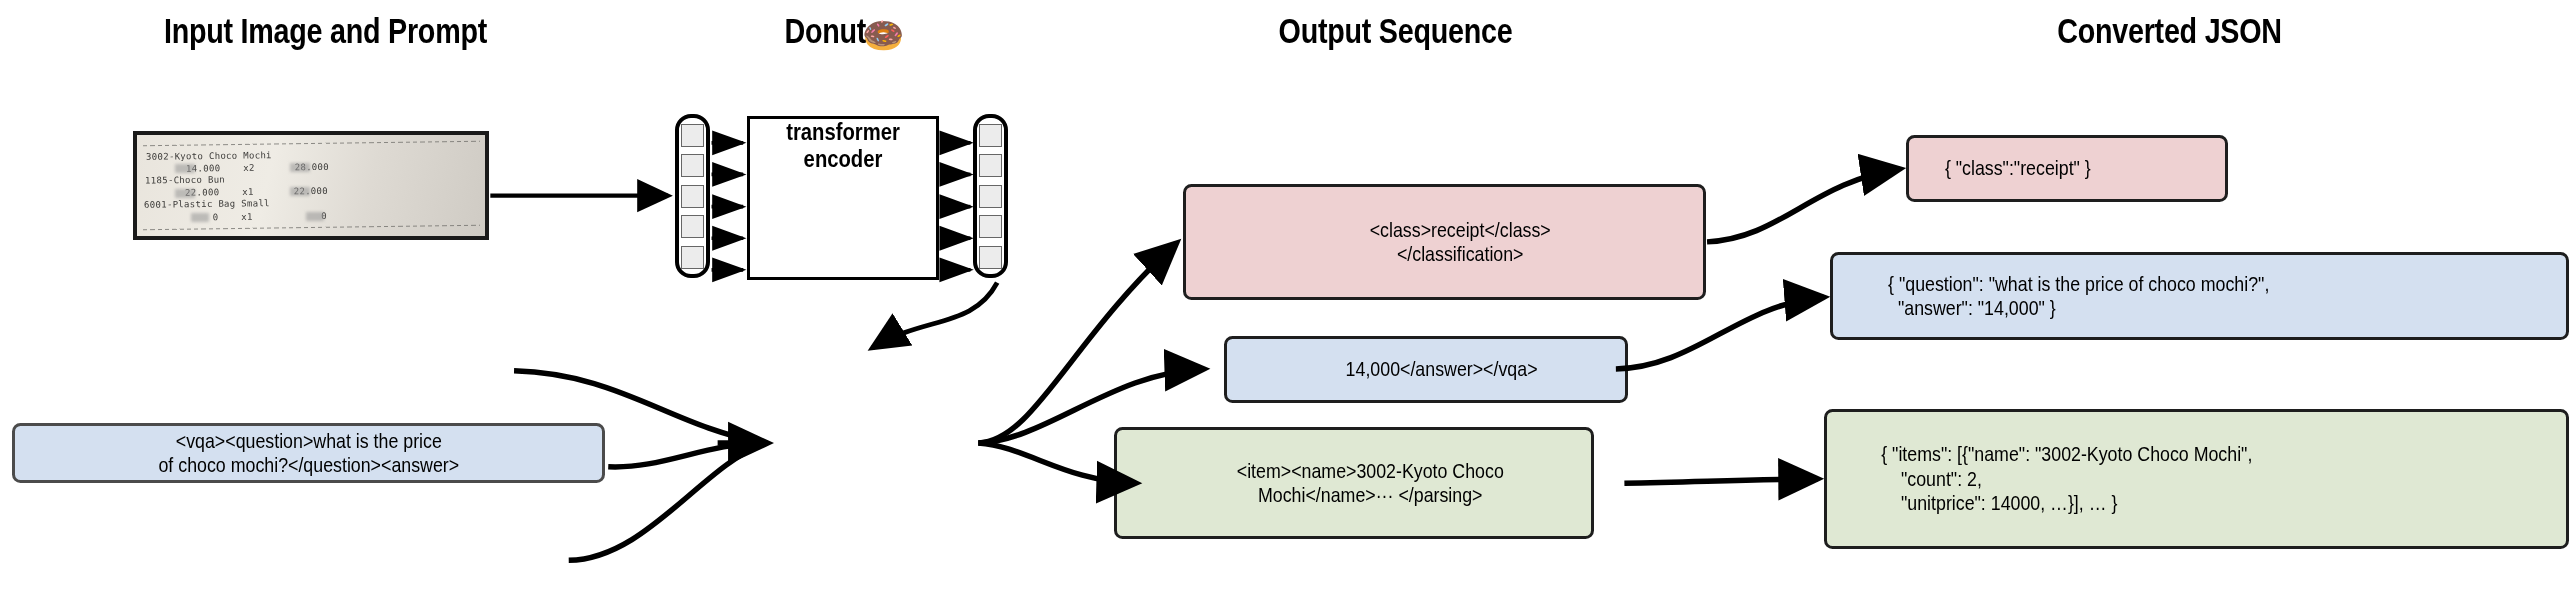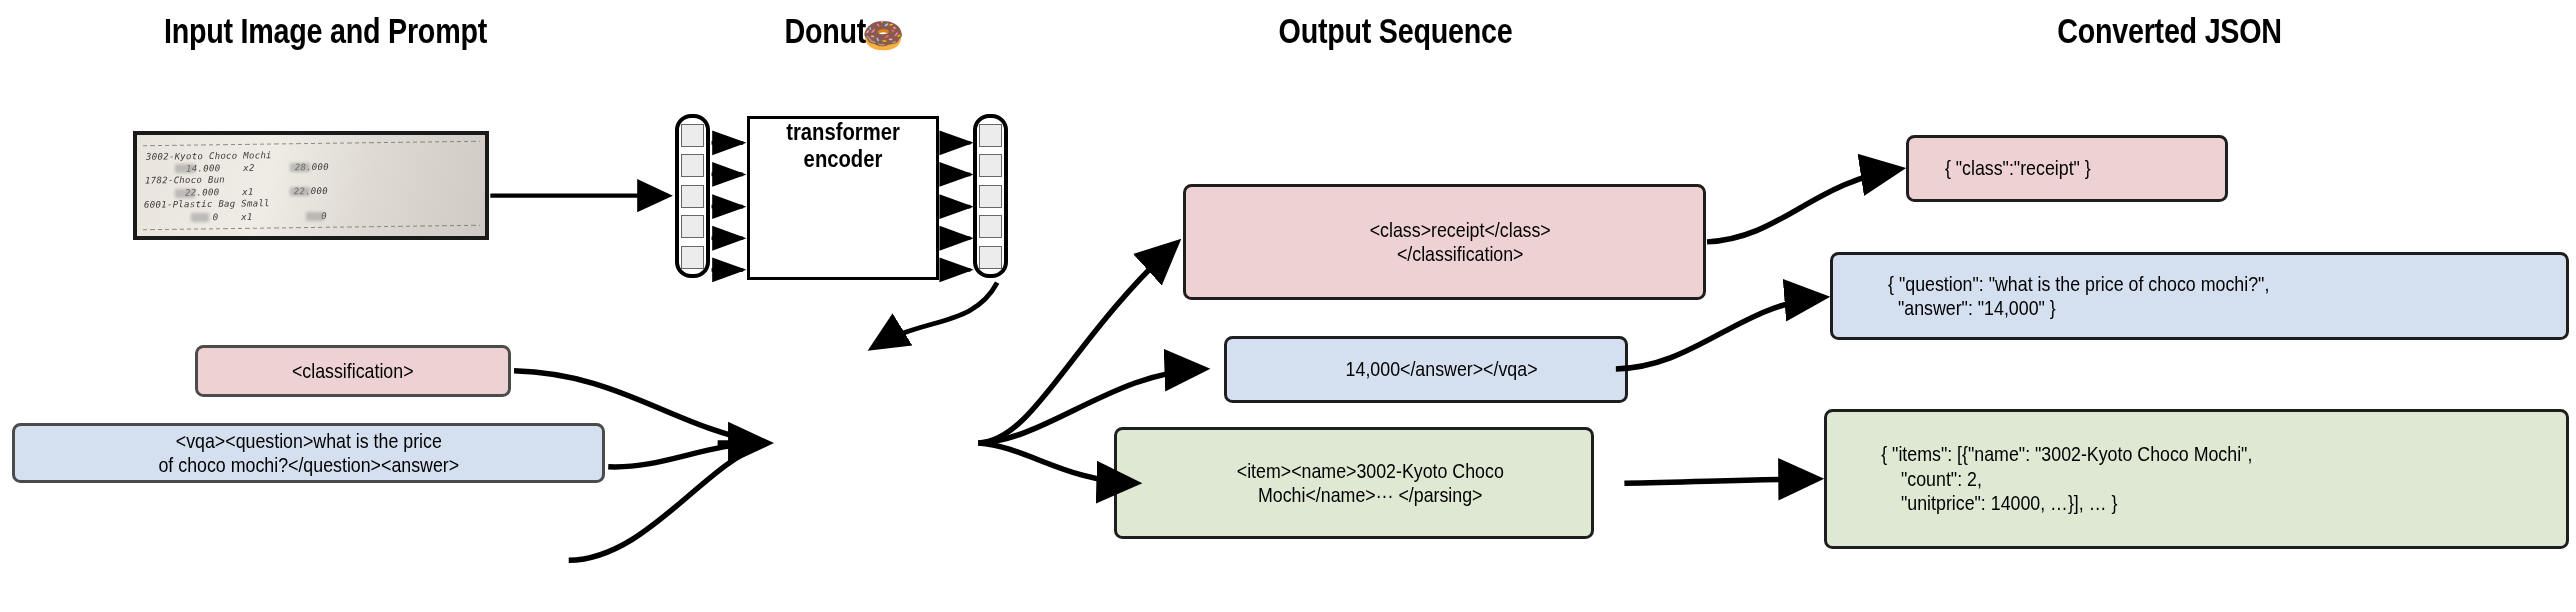--- a/index.html
+++ b/index.html
@@ -9,21 +9,21 @@
   .hdr{position:absolute;font-weight:bold;font-size:35px;letter-spacing:-0.3px;
        white-space:nowrap;transform:scaleX(0.82);transform-origin:center center;}
   #hdr-input{left:0;top:11px;width:651px;text-align:center;}
   #hdr-donut{left:657px;top:11px;width:371px;text-align:center;}
   #hdr-output{left:1034px;top:11px;width:723px;text-align:center;}
   #hdr-json{left:1763px;top:11px;width:813px;text-align:center;}
   .donut-emoji{display:inline-block;transform:scaleX(1.22);font-size:34px;vertical-align:-3.6px;}
 
   
   #receipt{position:absolute;left:133px;top:131px;width:356px;height:109px;
-           background:#1a1a1a;padding:3.6px;box-sizing:border-box;font-style:italic;}
+           background:#1a1a1a;padding:3.6px;box-sizing:border-box;}
   .rcp-inner{width:100%;height:100%;box-sizing:border-box;position:relative;
       background:linear-gradient(103deg,#e9e5dd 0%,#efece5 38%,#dedad3 66%,#cfcbc4 100%);
       overflow:hidden;}
   .rcp-txt{position:absolute;font-family:"DejaVu Sans Mono",monospace;
       font-size:9px;color:#3b3a38;white-space:pre;transform:rotate(-0.7deg);
       letter-spacing:0.3px;}
   .rcp-dash{position:absolute;left:6px;right:6px;height:1.2px;
       background:repeating-linear-gradient(90deg,#6b6a66 0 4.3px,transparent 4.3px 7.3px);
       transform:rotate(-0.8deg);opacity:.75;}
   .blur{position:absolute;background:rgba(150,150,150,.55);filter:blur(1.8px);border-radius:1.2px;}
@@ -62,21 +62,21 @@
   <div class="hdr" id="hdr-input">Input Image and Prompt</div>
   <div class="hdr" id="hdr-donut"><span>Donut</span><span class="donut-emoji">🍩</span></div>
   <div class="hdr" id="hdr-output">Output Sequence</div>
   <div class="hdr" id="hdr-json">Converted JSON</div>
 
   <div id="receipt">
     <div class="rcp-inner">
       <div class="rcp-dash" style="top:8.5px"></div>
       <div class="rcp-txt" style="left:9.7px;top:16px">3002-Kyoto Choco Mochi</div>
       <div class="rcp-txt" style="left:9.7px;top:28px">       14.000    x2       28.000</div>
-      <div class="rcp-txt" style="left:8.5px;top:40px">1782-Choco Bun</div>
+      <div class="rcp-txt" style="left:8.5px;top:40px">1185-Choco Bun</div>
       <div class="rcp-txt" style="left:8.5px;top:52px">       22.000    x1       22.000</div>
       <div class="rcp-txt" style="left:7.3px;top:64px">6001-Plastic Bag Small</div>
       <div class="rcp-txt" style="left:7.3px;top:77px">            0    x1            0</div>
       <div class="blur" style="left:38px;top:29px;width:20.7px;height:9.7px"></div>
       <div class="blur" style="left:38px;top:54px;width:20.7px;height:9.7px"></div>
       <div class="blur" style="left:54px;top:78px;width:18px;height:9.7px"></div>
       <div class="blur" style="left:153px;top:28px;width:20.7px;height:9.7px"></div>
       <div class="blur" style="left:153px;top:52px;width:20.7px;height:9.7px"></div>
       <div class="blur" style="left:169px;top:77px;width:18px;height:9.7px"></div>
       <div class="rcp-dash" style="top:92px"></div>
@@ -96,23 +96,20 @@
     </div>
   <div class="stack" id="stack-out" style="left:973px;top:114px;width:35px;height:164px">
       <div class="tok"></div>
       <div class="tok"></div>
       <div class="tok"></div>
       <div class="tok"></div>
       <div class="tok"></div>
     </div>
 
 
-  <div class="rbox pink" style="left:195px;top:345px;width:316px;height:52px">
-      <span>&lt;classification&gt;</span>
-    </div>
   <div class="rbox blue" style="left:12px;top:423px;width:593px;height:60px">
       <span>&lt;vqa&gt;&lt;question&gt;what is the price
 of choco mochi?&lt;/question&gt;&lt;answer&gt;</span>
     </div>
 
   <div class="rbox pink dark" style="left:1183px;top:184px;width:523px;height:116px">
       <span>&lt;class&gt;receipt&lt;/class&gt;
 &lt;/classification&gt;</span>
     </div>
   <div class="rbox blue dark" style="left:1224px;top:336px;width:404px;height:67px">

